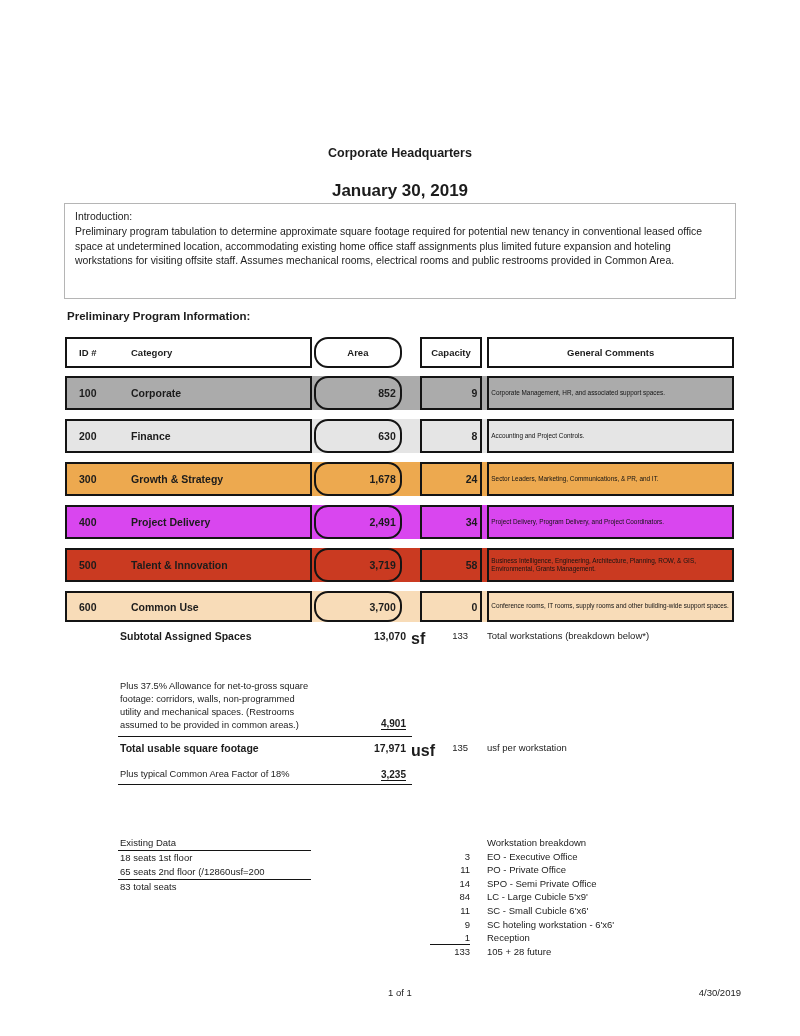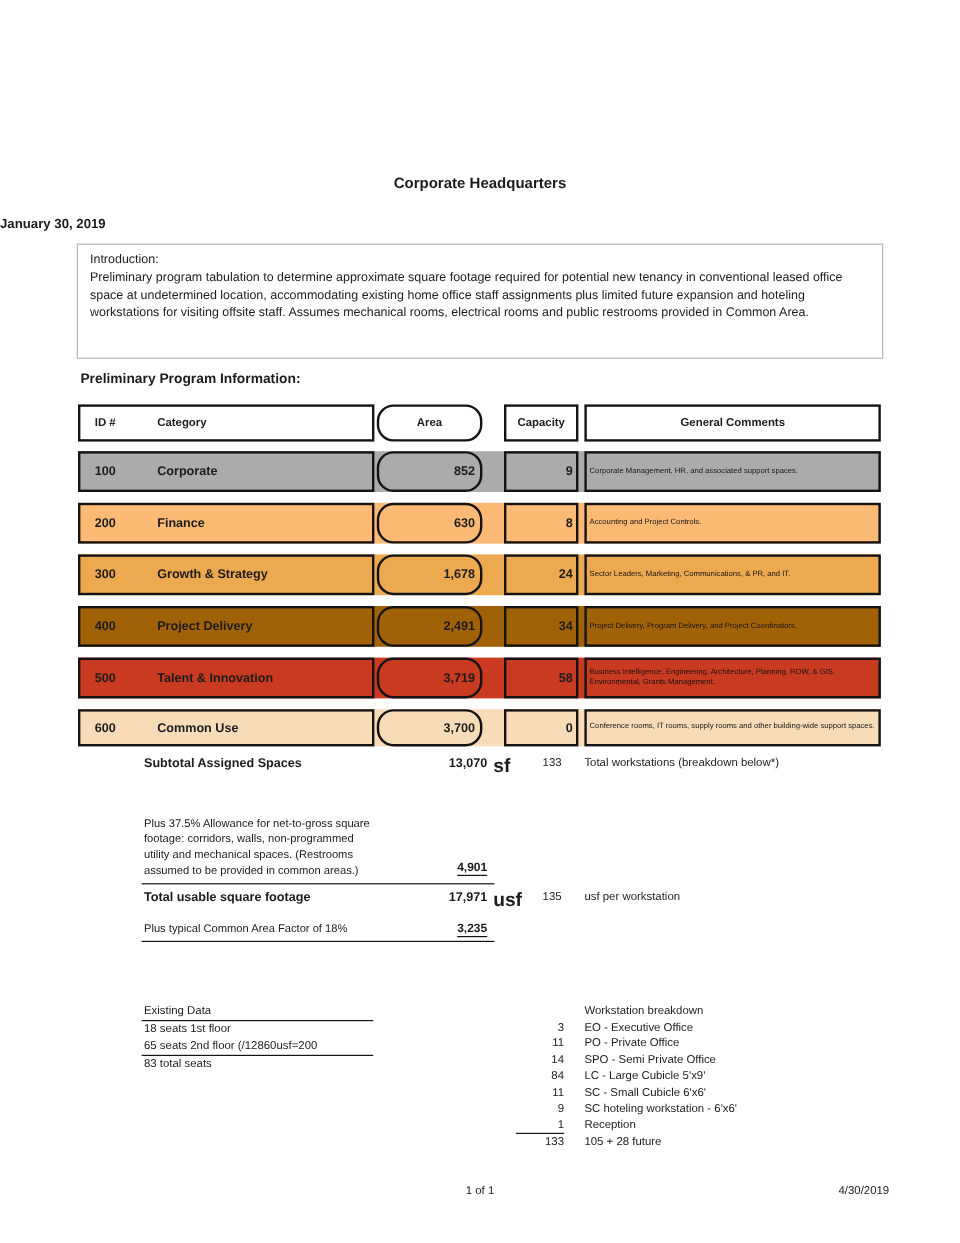--- a/index.html
+++ b/index.html
@@ -11,21 +11,21 @@
     color:#1c1c1c;
     overflow:hidden;
     margin:0 auto;
   }
   .title{
     position:absolute;top:146px;left:0;width:800px;
     text-align:center;font-weight:bold;font-size:12.5px;
   }
   .date{
     position:absolute;top:181px;left:0;width:800px;
-    text-align:left;font-weight:bold;font-size:11px;
+    text-align:center;font-weight:bold;font-size:17px;
   }
   .intro-box{
     position:absolute;top:203px;left:64px;width:650px;height:82px;
     border:1px solid #b5b5b5;
     padding:6px 10px;
     font-size:10.4px;line-height:1.42;
   }
   .section-heading{
     position:absolute;top:310px;left:67px;
     font-weight:bold;font-size:11.5px;
@@ -105,41 +105,41 @@
   <div class="trow drow" style="top: 376px; height: 34px; background-color: rgb(171, 171, 171);">
     <div class="cell c-cat">
       <span class="id">100</span>
       <span>Corporate</span>
     </div>
     <div class="cell c-area">852</div>
     <div class="cell c-cap">9</div>
     <div class="cell c-com">Corporate Management, HR, and associated support spaces.</div>
   </div>
 
-  <div class="trow drow" style="top: 419px; height: 34px; background-color: #fdba74;">
+  <div class="trow drow" style="top: 419px; height: 34px; background-color: #e5e5e5;">
     <div class="cell c-cat">
       <span class="id">200</span>
       <span>Finance</span>
     </div>
     <div class="cell c-area">630</div>
     <div class="cell c-cap">8</div>
     <div class="cell c-com">Accounting and Project Controls.</div>
   </div>
 
   <div class="trow drow" style="top: 462px; height: 34px; background-color: rgb(237, 169, 79);">
     <div class="cell c-cat">
       <span class="id">300</span>
       <span>Growth &amp; Strategy</span>
     </div>
     <div class="cell c-area">1,678</div>
     <div class="cell c-cap">24</div>
     <div class="cell c-com">Sector Leaders, Marketing, Communications, &amp; PR, and IT.</div>
   </div>
 
-  <div class="trow drow" style="top: 505px; height: 34px; background-color: #a16207;">
+  <div class="trow drow" style="top: 505px; height: 34px; background-color: #d946ef;">
     <div class="cell c-cat">
       <span class="id">400</span>
       <span>Project Delivery</span>
     </div>
     <div class="cell c-area">2,491</div>
     <div class="cell c-cap">34</div>
     <div class="cell c-com">Project Delivery, Program Delivery, and Project Coordinators.</div>
   </div>
 
   <div class="trow drow" style="top: 548px; height: 34px; background-color: rgb(202, 58, 33);">

